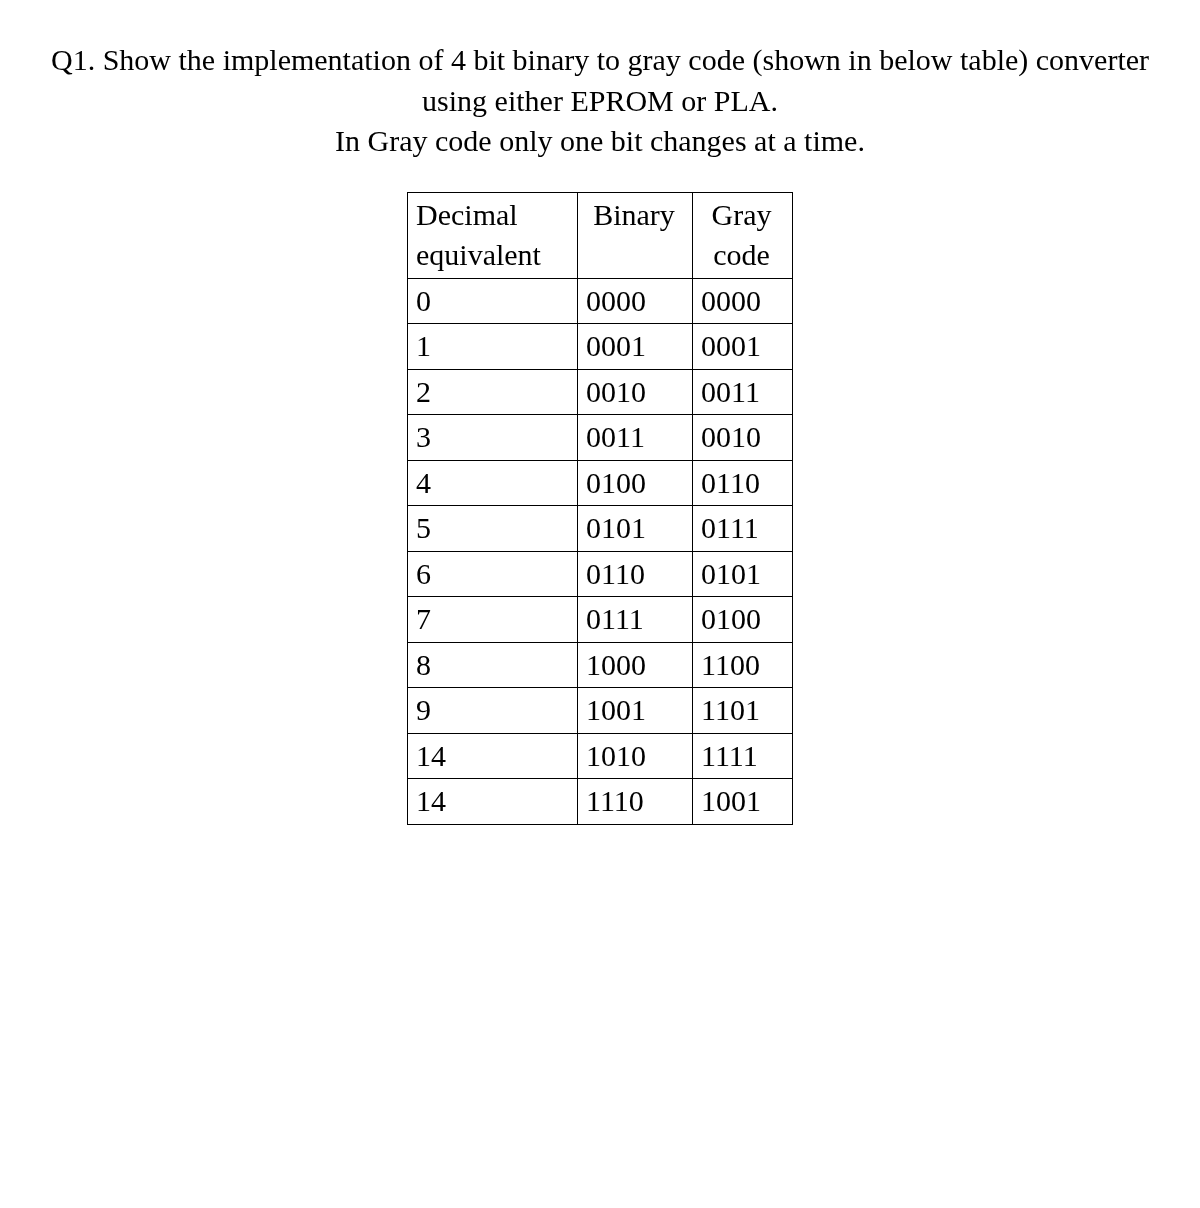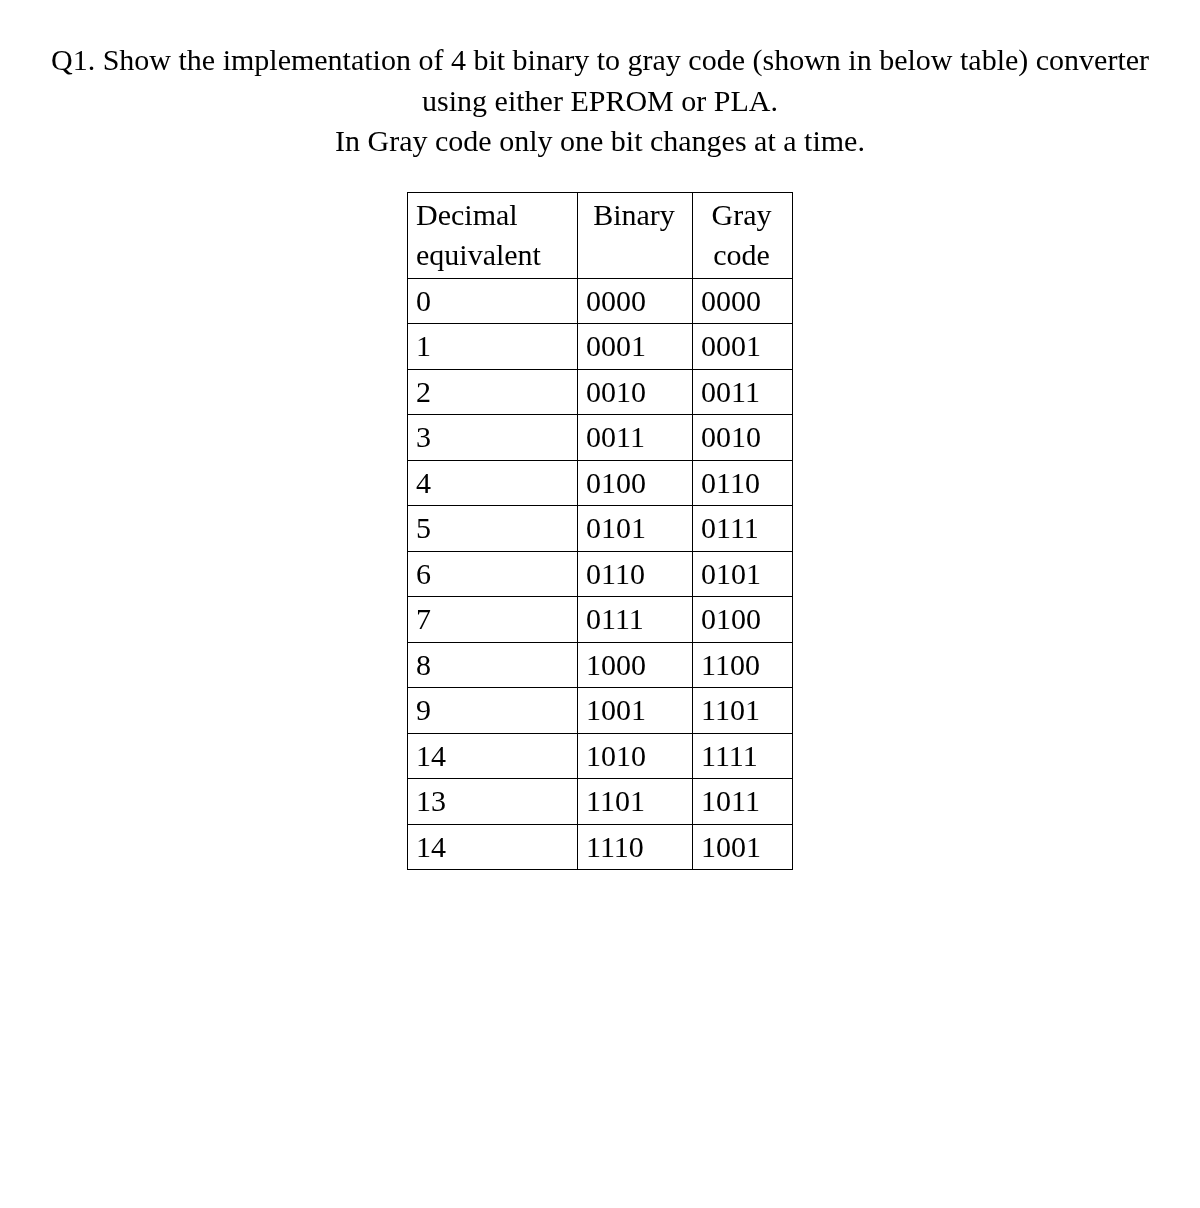--- a/index.html
+++ b/index.html
@@ -117,24 +117,19 @@
         <td>9</td>
         <td>1001</td>
         <td>1101</td>
       </tr>
       <tr>
         <td>14</td>
         <td>1010</td>
         <td>1111</td>
       </tr>
       <tr>
-        <td>13</td>
-        <td>1101</td>
-        <td>1011</td>
-      </tr>
-      <tr>
         <td>14</td>
         <td>1110</td>
         <td>1001</td>
       </tr>
     </tbody>
   </table>
 </div>
 
 </body></html>

